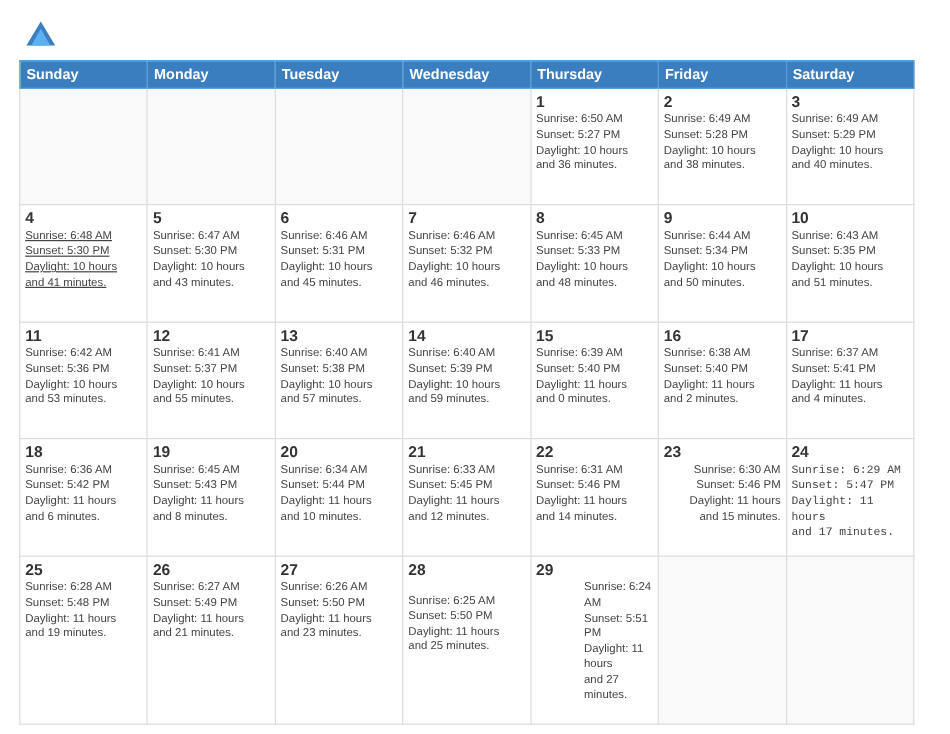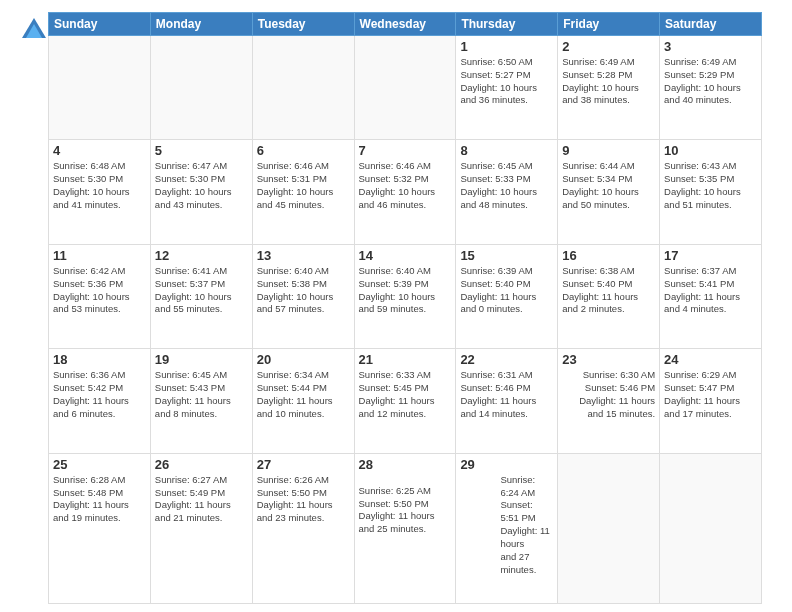--- a/index.html
+++ b/index.html
@@ -8,21 +8,21 @@
       background: #fff;
       width: 792px;
       height: 612px;
       overflow: hidden;
     }
     .page {
       width: 778px;
       height: 612px;
       padding: 12px 16px 8px 16px;
       display: flex;
-      flex-direction: row;
+      flex-direction: column;
     }
     .header {
       display: flex;
       align-items: flex-start;
       justify-content: space-between;
       margin-bottom: 6px;
     }
     .logo {
       display: flex;
       align-items: center;
@@ -157,21 +157,21 @@
             <div class="day-number">3</div>
             <div class="day-info" style="white-space: pre-line;">Sunrise: 6:49 AM
 Sunset: 5:29 PM
 Daylight: 10 hours
 and 40 minutes.</div>
           </td>
         </tr>
         <tr>
           <td>
             <div class="day-number">4</div>
-            <div class="day-info" style="white-space: pre-line;">Sunrise: 6:48 AM
+            <div class="day-info" style="white-space: pre-line; text-decoration: underline;">Sunrise: 6:48 AM
 Sunset: 5:30 PM
 Daylight: 10 hours
 and 41 minutes.</div>
           </td>
           <td>
             <div class="day-number">5</div>
             <div class="day-info" style="white-space: pre-line;">Sunrise: 6:47 AM
 Sunset: 5:30 PM
 Daylight: 10 hours
 and 43 minutes.</div>
@@ -301,21 +301,21 @@
           </td>
           <td>
             <div class="day-number">23</div>
             <div class="day-info" style="white-space: pre-line; text-align: right;">Sunrise: 6:30 AM
 Sunset: 5:46 PM
 Daylight: 11 hours
 and 15 minutes.</div>
           </td>
           <td>
             <div class="day-number">24</div>
-            <div class="day-info" style="white-space: pre-line;">Sunrise: 6:29 AM
+            <div class="day-info" style="white-space: pre-line; font-family: Liberation Mono, monospace;">Sunrise: 6:29 AM
 Sunset: 5:47 PM
 Daylight: 11 hours
 and 17 minutes.</div>
           </td>
         </tr>
         <tr>
           <td>
             <div class="day-number">25</div>
             <div class="day-info" style="white-space: pre-line;">Sunrise: 6:28 AM
 Sunset: 5:48 PM

